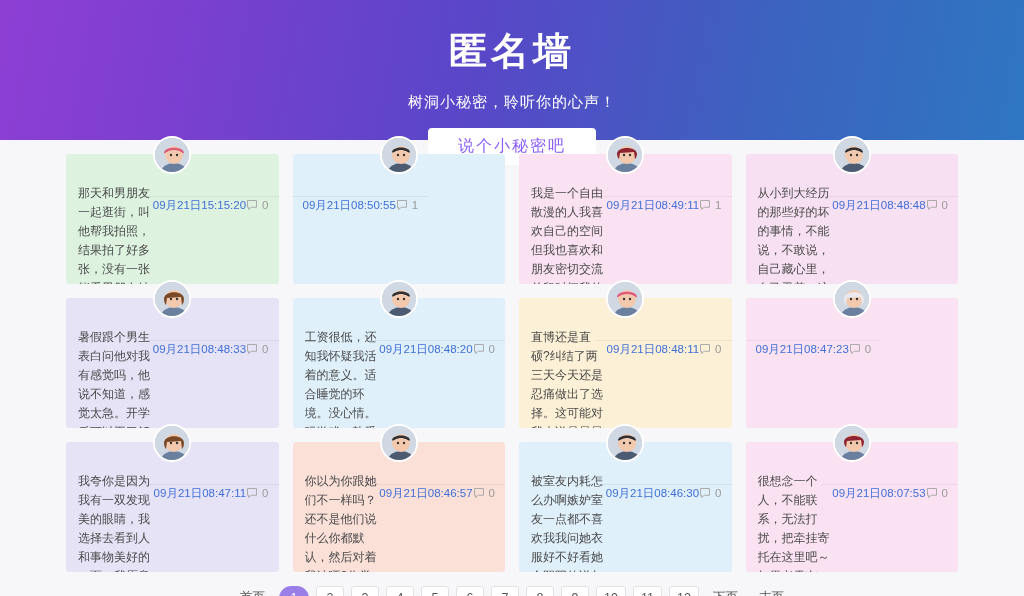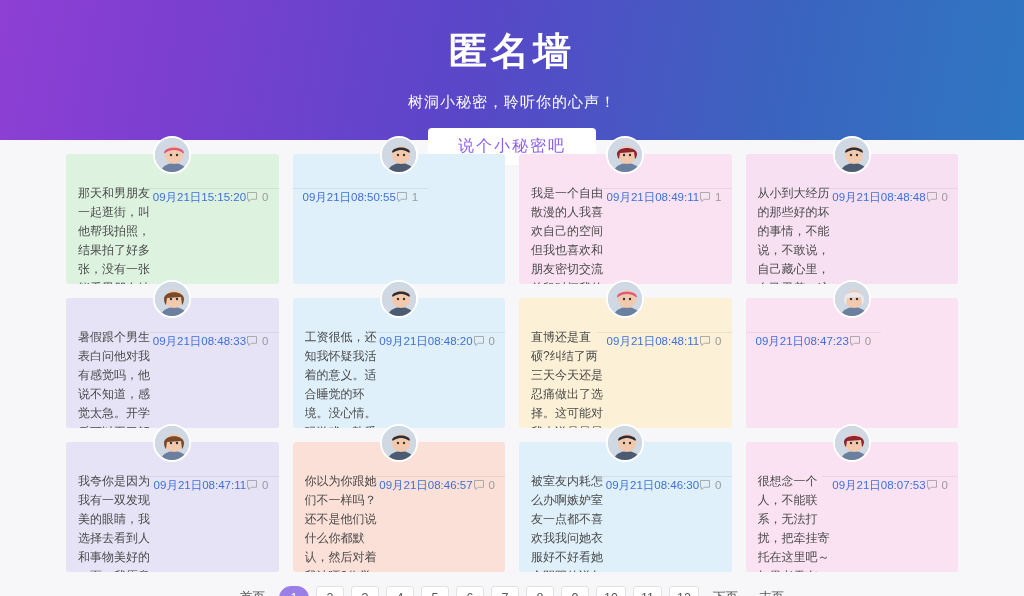--- a/index.html
+++ b/index.html
@@ -77,21 +77,21 @@
     overflow: hidden;
     flex: 1;
   }
   .card-foot {
     border-top: 1px solid rgba(0,0,0,0.06);
     display: flex;
     justify-content: space-between;
     align-items: center;
     font-size: 11.5px;
     height: 17px;
-    margin: 4px -12px;
+    margin: 12px -12px;
     padding: 0 10px;
   }
   .card-date { color: #3f6fd8; }
   .card-comments {
     color: #9a9a9a;
     display: flex;
     align-items: center;
     gap: 4px;
   }
   .bubble-icon { display: inline-block; }

